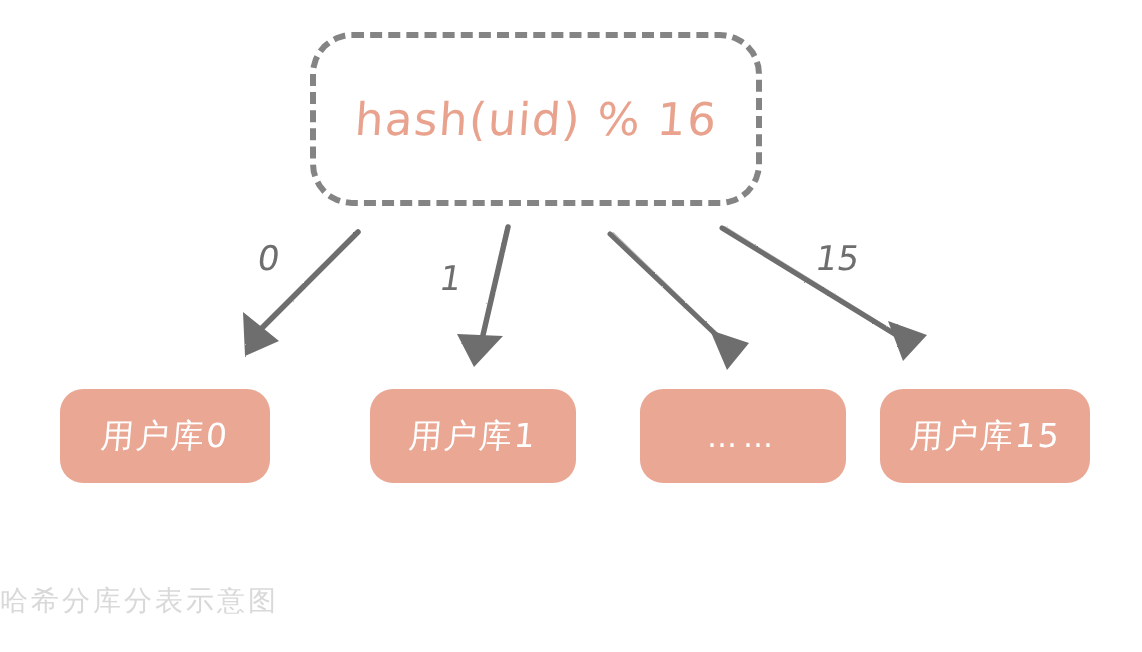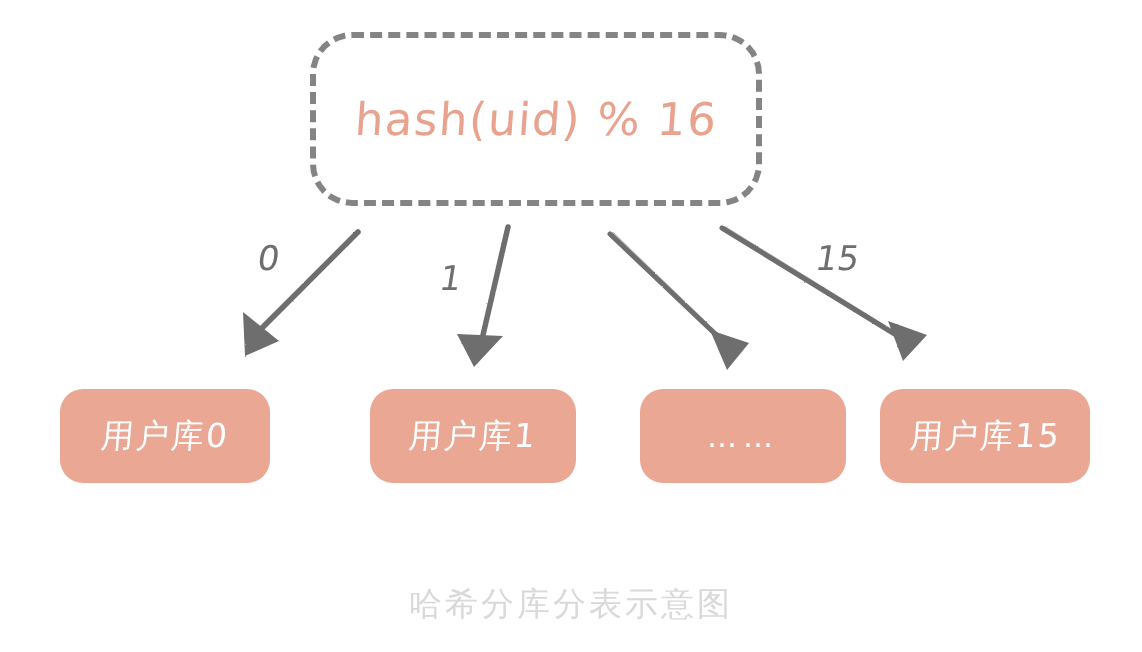--- a/index.html
+++ b/index.html
@@ -94,23 +94,23 @@
     letter-spacing: 6px;
     transform: none;
   }
 
   
   .caption {
     position: absolute;
     left: 0;
     top: 582px;
     width: 1142px;
-    text-align: center;
+    text-align: left;
     font-family: "DejaVu Sans", sans-serif;
-    font-size: 33px;
+    font-size: 28px;
     color: #d9d9d9;
     letter-spacing: 3px;
   }
 </style>
 </head>
 <body>
 
 <div id="canvas">
 
   <div class="hash-box">

